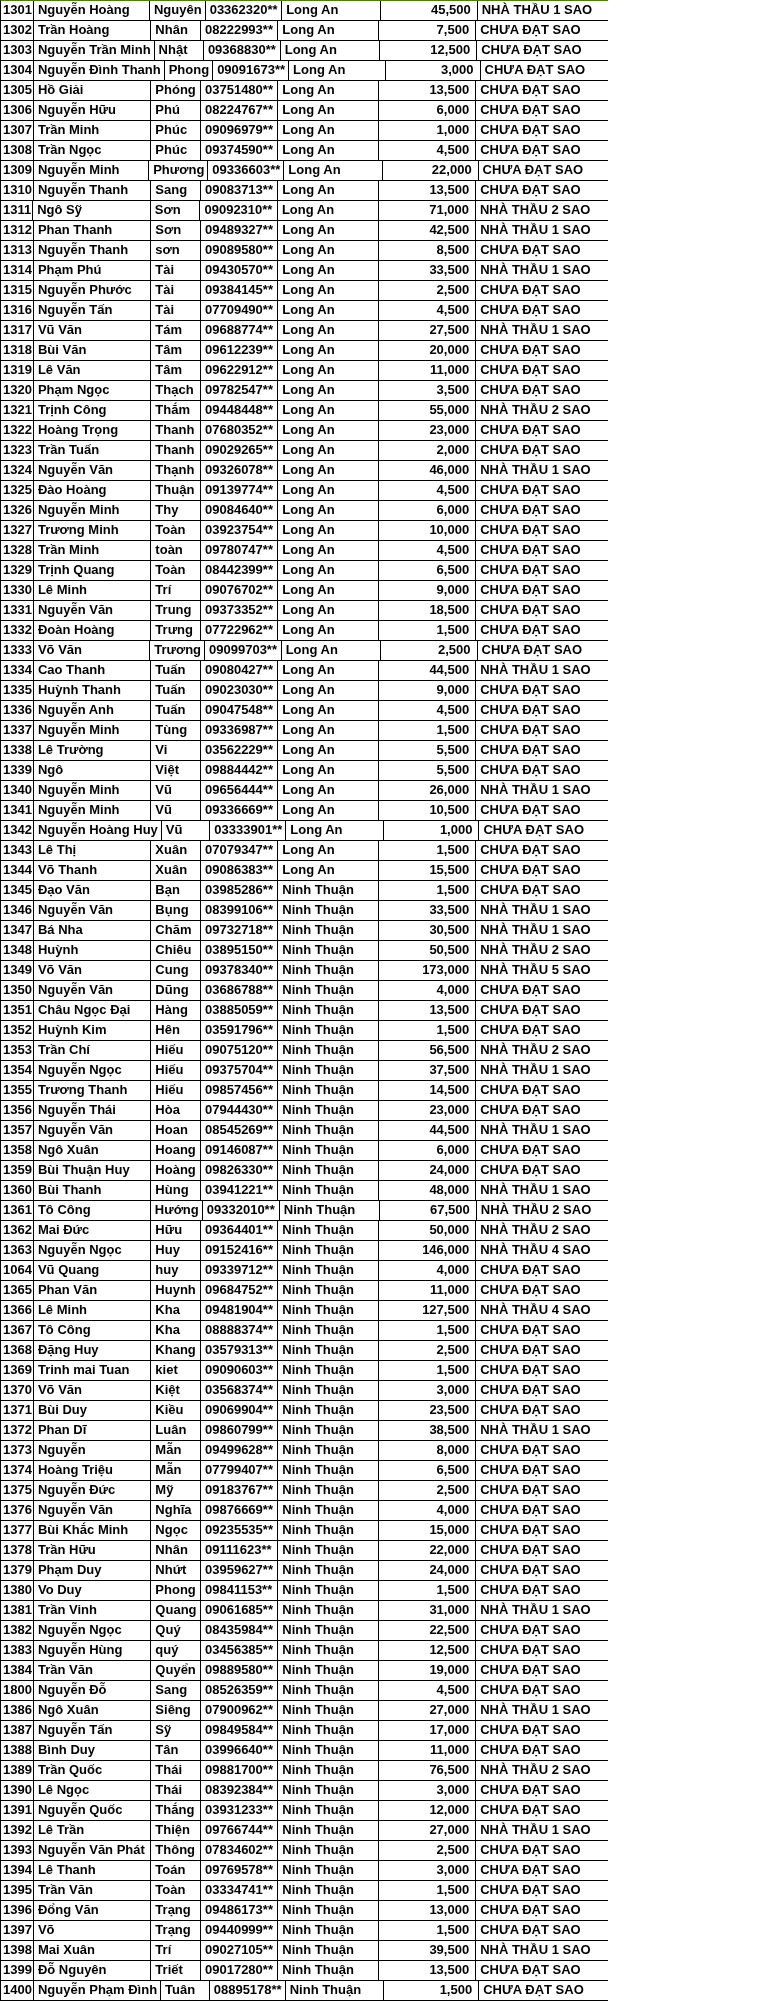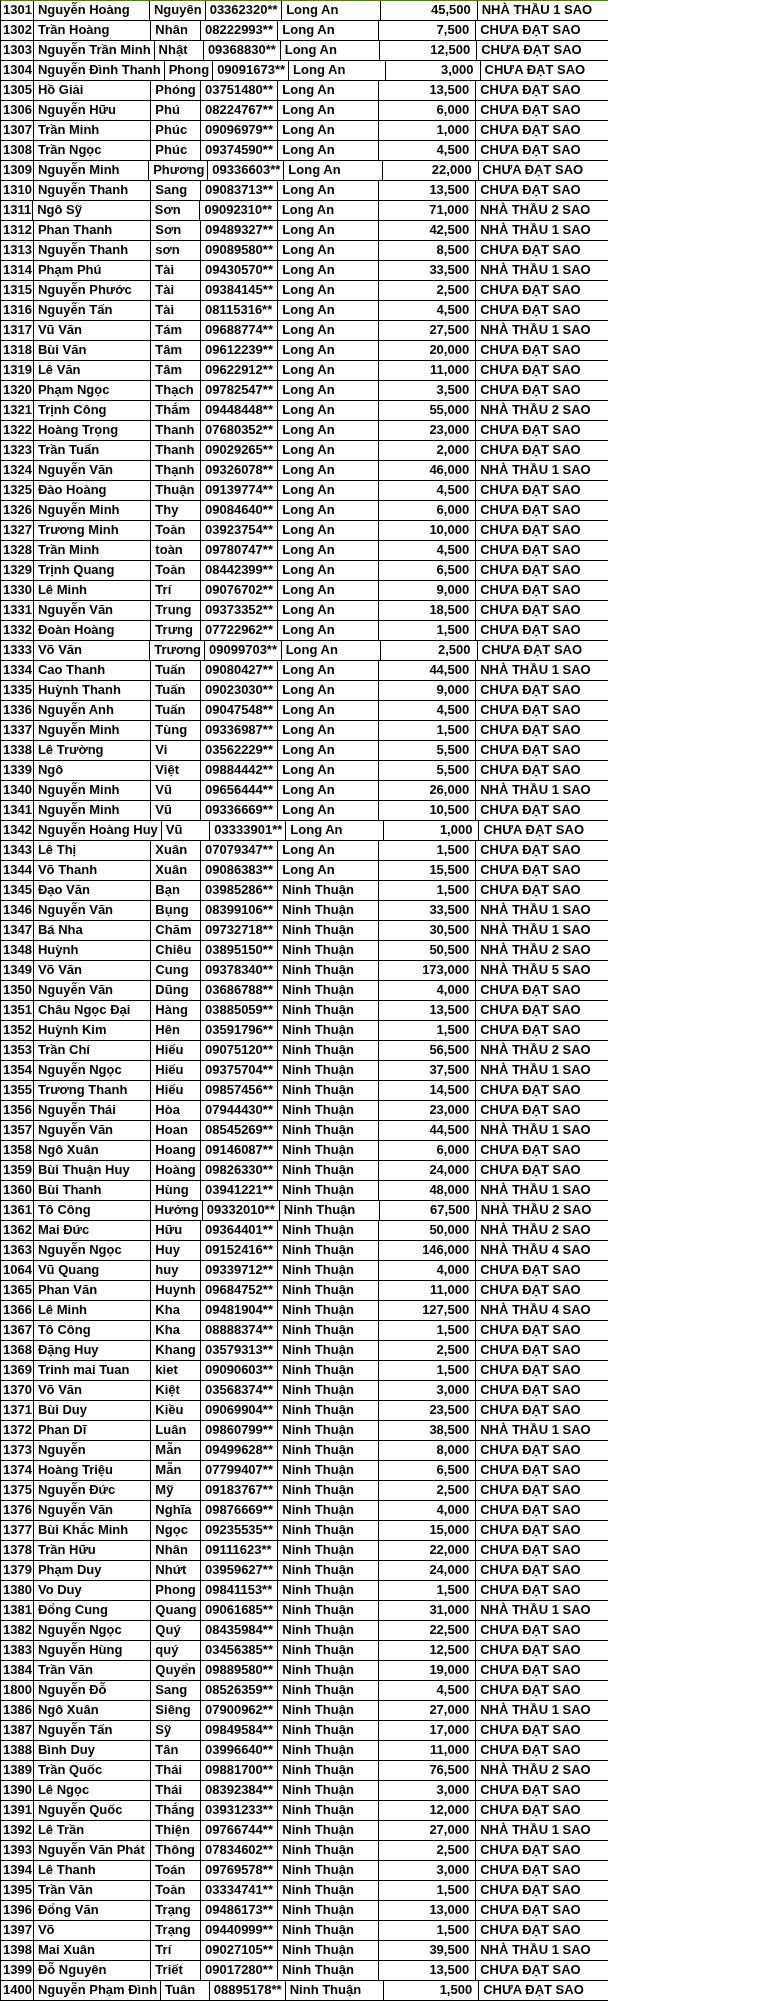--- a/index.html
+++ b/index.html
@@ -167,21 +167,21 @@
     <div class="cell c-ten">Tài</div>
     <div class="cell c-phone">09384145**</div>
     <div class="cell c-prov">Long An</div>
     <div class="cell c-amt">2,500</div>
     <div class="cell c-status">CHƯA ĐẠT SAO</div>
   </div>
     <div class="row">
     <div class="cell c-stt">1316</div>
     <div class="cell c-ho">Nguyễn Tấn</div>
     <div class="cell c-ten">Tài</div>
-    <div class="cell c-phone">08115316**</div>
+    <div class="cell c-phone">07709490**</div>
     <div class="cell c-prov">Long An</div>
     <div class="cell c-amt">4,500</div>
     <div class="cell c-status">CHƯA ĐẠT SAO</div>
   </div>
     <div class="row">
     <div class="cell c-stt">1317</div>
     <div class="cell c-ho">Vũ Văn</div>
     <div class="cell c-ten">Tám</div>
     <div class="cell c-phone">09688774**</div>
     <div class="cell c-prov">Long An</div>
@@ -750,21 +750,21 @@
     <div class="cell c-stt">1380</div>
     <div class="cell c-ho">Vo Duy</div>
     <div class="cell c-ten">Phong</div>
     <div class="cell c-phone">09841153**</div>
     <div class="cell c-prov">Ninh Thuận</div>
     <div class="cell c-amt">1,500</div>
     <div class="cell c-status">CHƯA ĐẠT SAO</div>
   </div>
     <div class="row">
     <div class="cell c-stt">1381</div>
-    <div class="cell c-ho">Đổng Cung</div>
+    <div class="cell c-ho">Trần Vinh</div>
     <div class="cell c-ten">Quang</div>
     <div class="cell c-phone">09061685**</div>
     <div class="cell c-prov">Ninh Thuận</div>
     <div class="cell c-amt">31,000</div>
     <div class="cell c-status">NHÀ THẦU 1 SAO</div>
   </div>
     <div class="row">
     <div class="cell c-stt">1382</div>
     <div class="cell c-ho">Nguyễn Ngọc</div>
     <div class="cell c-ten">Quý</div>

